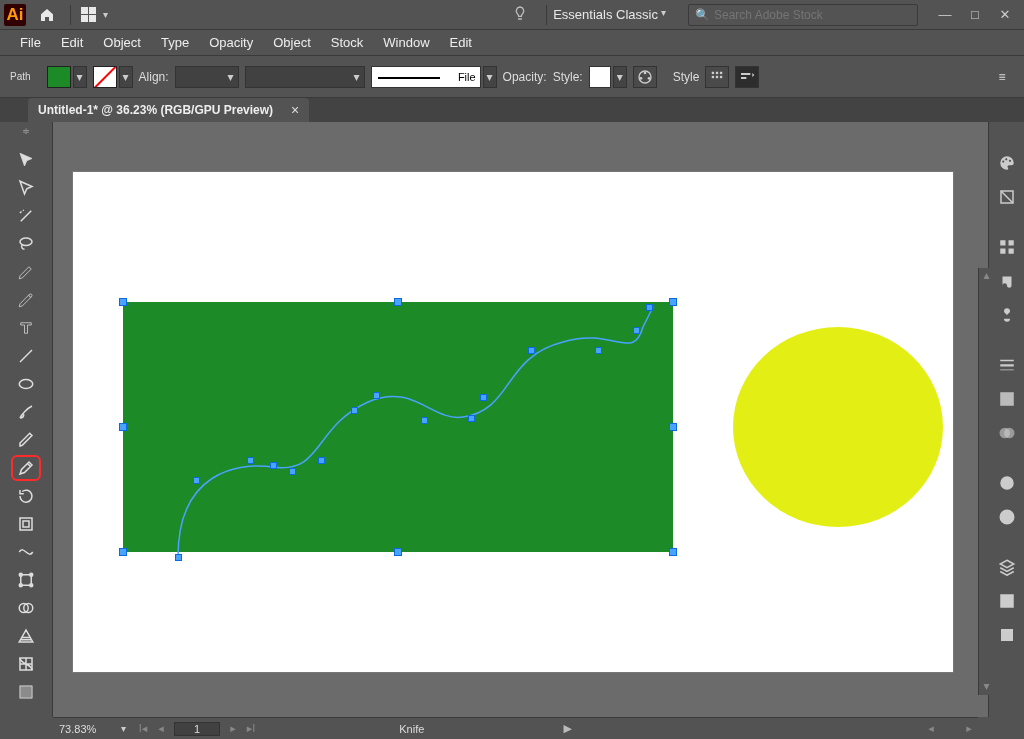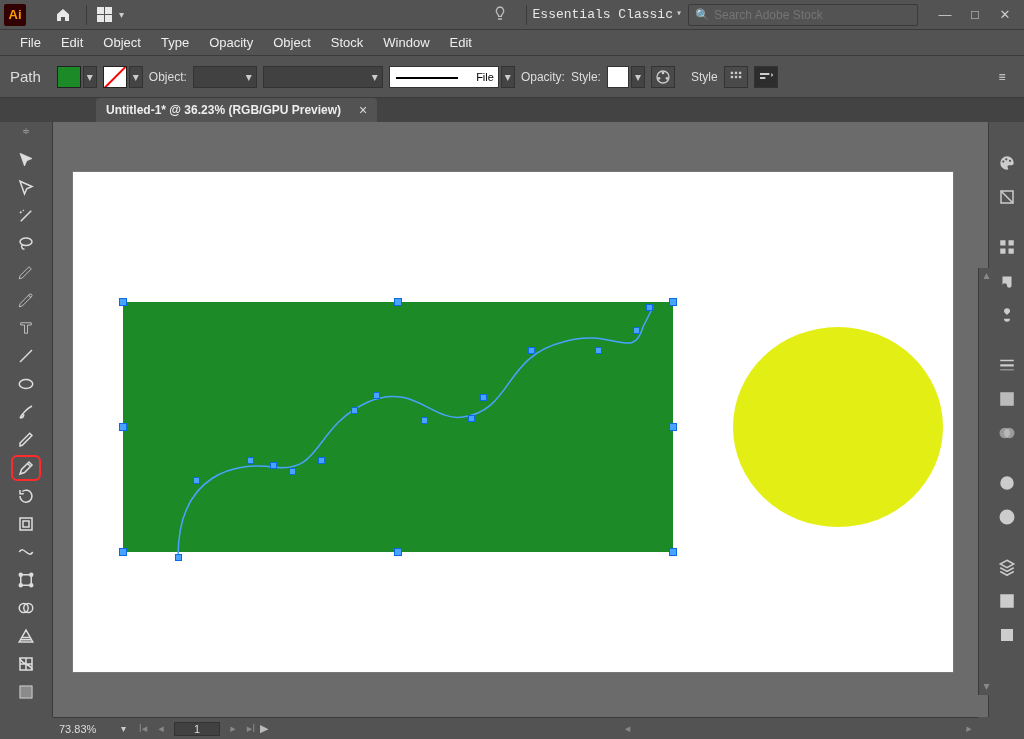--- a/index.html
+++ b/index.html
@@ -1,53 +1,53 @@
 <!DOCTYPE html>
 <html><head>
 <meta charset="utf-8">
 <style>
 * { margin:0; padding:0; box-sizing:border-box; -webkit-user-select:none; user-select:none; }
 body { font-family:"Segoe UI",Arial,sans-serif; background:#535353; color:#f0f0f0; font-size:12px; width:1024px; height:739px; overflow:hidden; position:relative; }
 
 #titlebar { height:30px; background:#535353; display:flex; align-items:center; padding:0 4px; border-bottom:1px solid #3a3a3a; }
-.ai-logo { width:22px; height:22px; background:#310000; color:#ff9a00; font-weight:bold; font-size:13px; display:flex; align-items:center; justify-content:center; border-radius:2px; margin-right:24px;}
+.ai-logo { width:22px; height:22px; background:#310000; color:#ff9a00; font-weight:bold; font-size:17px; display:flex; align-items:center; justify-content:center; border-radius:2px; margin-right:8px;}
 .tb-icon { width:26px; height:26px; display:flex; align-items:center; justify-content:center; color:#e8e8e8; margin-right:4px; }
 .tb-icon svg { width:16px; height:16px; fill:#e8e8e8; }
 .tb-sep { width:1px; height:20px; background:#3a3a3a; margin:0 6px; }
 .layout-switch { display:flex; align-items:center; color:#e8e8e8; padding:0 4px; }
 .layout-grid { display:grid; grid-template-columns:7px 7px; grid-template-rows:7px 7px; gap:1px; margin-right:4px;}
 .layout-grid span { background:#e8e8e8; }
 .chev { font-size:10px; color:#ccc; margin-left:3px; }
 .spacer { flex:1; }
 .lightbulb { margin-right:12px; color:#bbb; font-size:16px; }
-.workspace-dd { color:#e8e8e8; font-size:13px; display:flex; align-items:flex-start; margin-right:6px;font-family:Liberation Mono, monospace; }
+.workspace-dd { color:#e8e8e8; font-size:13px; display:flex; align-items:flex-start; margin-right:22px; }
 .search-box { display:flex; align-items:center; background:#535353; border:1px solid #3a3a3a; border-radius:2px; height:22px; width:230px; padding:0 6px; }
 .search-box input { background:transparent; border:none; outline:none; color:#ccc; font-size:12px; flex:1; }
 .search-icon { font-size:12px; color:#ccc; margin-right:4px; }
 .win-btns { display:flex; margin-left:12px; }
 .win-btn { width:30px; height:24px; display:flex; align-items:center; justify-content:center; color:#ccc; font-size:13px;}
 
 #menubar { height:26px; display:flex; align-items:center; padding:0 10px; background:#535353; border-bottom:1px solid #3a3a3a; }
 .menu-item { padding:0 10px; color:#eee; line-height:26px; font-size:13px;}
 
 #controlbar { height:42px; background:#535353; border-bottom:1px solid #3a3a3a; display:flex; align-items:center; padding:0 10px; gap:6px; }
-.ctrl-label { color:#ddd; font-size:15px; margin-right:10px; }
+.ctrl-label { color:#ddd; font-size:10px; margin-right:10px; }
 .swatch { width:24px; height:22px; background:#1d8a28; border:1px solid #222; }
 .swatch-none { width:24px; height:22px; background:#fff; border:1px solid #222; position:relative; overflow:hidden;}
 .swatch-none::after{content:"";position:absolute;width:140%;height:2px;background:red;top:50%;left:-20%;transform:rotate(-45deg);}
 .dd-tiny { width:14px; height:22px; display:flex; align-items:center; justify-content:center; color:#ccc; background:#444; border:1px solid #333;}
 .ctrl-text { color:#ddd; font-size:12px; }
 .ctrl-box { height:22px; background:#414141; border:1px solid #333; display:flex; align-items:center; color:#ccc; padding:0 4px; }
 .brush-box { width:110px; height:22px; background:#fff; border:1px solid #333; position:relative; display:flex; align-items:center; justify-content:flex-end; padding-right:4px; color:#000; font-size:11px;}
 .brush-box::before { content:""; position:absolute; left:6px; right:40px; top:50%; height:2px; background:#000;}
 .swatch-white { width:22px; height:22px; background:#fff; border:1px solid #333; }
 .icon-btn { width:24px; height:22px; background:#4a4a4a; border:1px solid #333; display:flex; align-items:center; justify-content:center; color:#ddd; }
 .ctrl-group { display:flex; align-items:center; gap:2px; }
 
-#doctabs { height:24px; background:#434343; display:flex; align-items:flex-end; padding-left:96px;text-align:center; }
+#doctabs { height:24px; background:#434343; display:flex; align-items:flex-end; padding-left:28px;text-align:center; }
 .doc-tab { background:#535353; height:24px; display:flex; align-items:center; padding:0 10px; color:#eee; font-weight:bold; font-size:12px; border-top-left-radius:4px; border-top-right-radius:4px;}
 .doc-tab .close { margin-left:18px; color:#ddd; font-size:14px; font-weight:normal;}
 .doc-gutter-right { position:absolute; right:0; top:122px; height:24px; width:36px; background:#434343; display:flex; align-items:center; justify-content:center; color:#bbb;}
 .doc-gutter-left { position:absolute; left:0; top:122px; height:24px; width:53px; background:#434343; display:flex; align-items:center; justify-content:center; color:#bbb;}
 
 #main { position:absolute; top:122px; bottom:22px; left:0; right:0; display:flex; }
 #toolbox { width:53px; background:#535353; border-right:1px solid #3a3a3a; display:flex; flex-direction:column; align-items:center; padding-top:24px; position:relative;}
 #toolbox .tb-handle { position:absolute; top:2px; left:0; right:0; height:14px; display:flex; align-items:center; justify-content:center; color:#aaa; font-size:9px;}
 .tool { width:30px; height:26px; display:flex; align-items:center; justify-content:center; margin:1px 0; color:#ddd; font-size:16px; }
 .tool svg { width:18px; height:18px; stroke:#ddd; fill:none; }
@@ -132,21 +132,21 @@
 <div id="controlbar">
   <span class="ctrl-label">Path</span>
   <div class="ctrl-group">
     <div class="swatch"></div>
     <div class="dd-tiny">▾</div>
   </div>
   <div class="ctrl-group">
     <div class="swatch-none"></div>
     <div class="dd-tiny">▾</div>
   </div>
-  <span class="ctrl-text">Object:</span>
+  <span class="ctrl-text">Align:</span>
   <div class="ctrl-box" style="width:64px">
       <span style="margin-left:auto">▾</span>
     </div>
   <div class="ctrl-box" style="width:120px">
       <span style="margin-left:auto">▾</span>
     </div>
   <div class="ctrl-group">
     <div class="brush-box">
         <span>File</span>
       </div>
@@ -443,18 +443,19 @@
 <div id="statusbar">
   <div class="zoom-box"><span>73.83%</span></div>
   <span class="chev">▾</span>
   <div class="nav-btns">
     <span class="nav-btn">I◂</span>
     <span class="nav-btn">◂</span>
     <div class="page-num"><span>1</span></div>
     <span class="nav-btn">▸</span>
     <span class="nav-btn">▸I</span>
   </div>
+  <div class="status-center">Knife</div>
   <span class="status-play">▶</span>
   <span style="width:340px"></span>
   <span class="nav-btn">◂</span>
   <span style="flex:0 0 20px"></span>
   <span class="nav-btn" style="margin-left:auto">▸</span>
 </div>
 
 </body></html>

